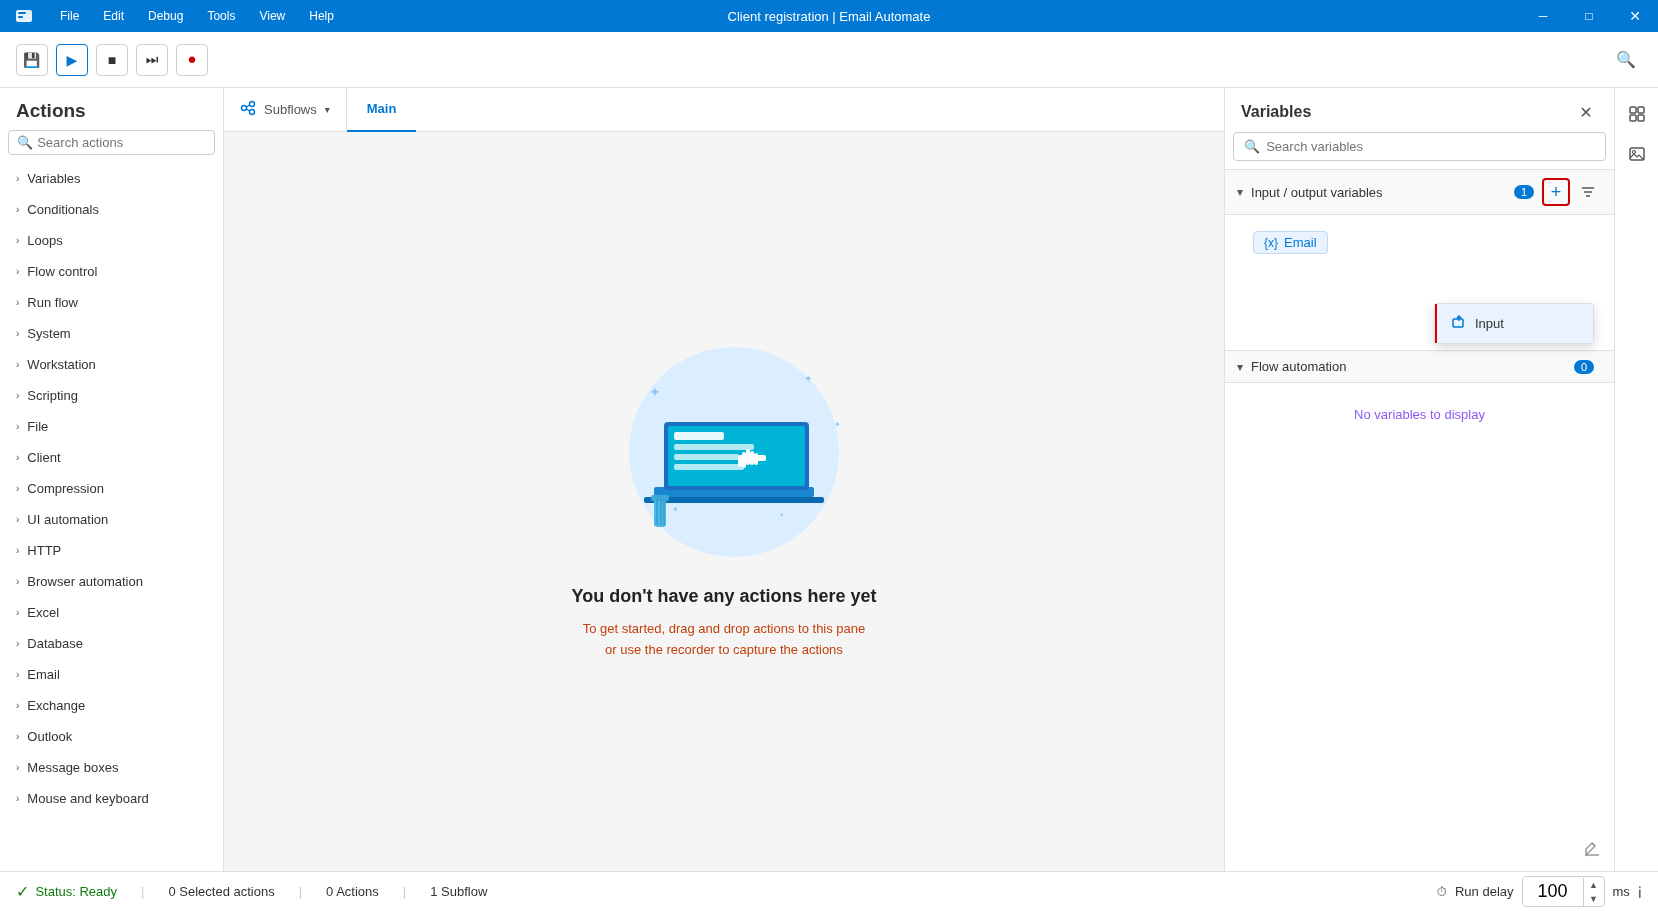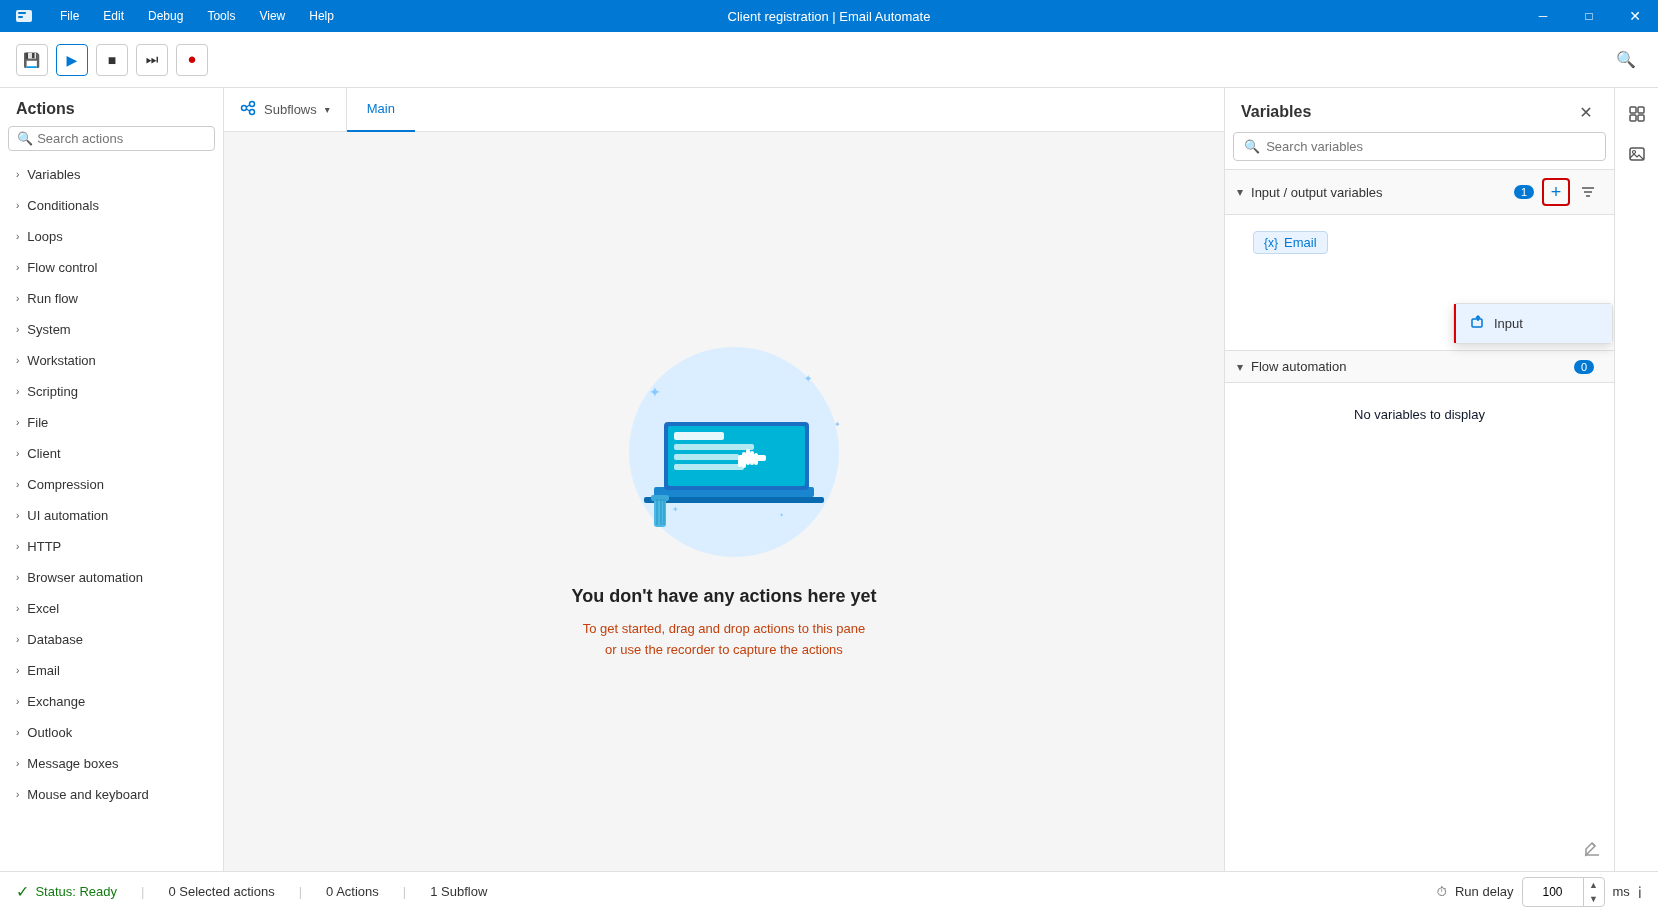--- a/index.html
+++ b/index.html
@@ -107,21 +107,21 @@
     .actions-panel {
       width: 224px;
       background: white;
       border-right: 1px solid #e0e0e0;
       display: flex;
       flex-direction: column;
       overflow: hidden;
     }
     .actions-header {
       padding: 12px 16px 8px;
-      font-size: 16px;
+      font-size: 19px;
       font-weight: 600;
       color: #333;
     }
     .actions-search {
       margin: 0 8px 8px;
       display: flex;
       align-items: center;
       border: 1px solid #ccc;
       border-radius: 4px;
       padding: 4px 8px;
@@ -181,21 +181,21 @@
     }
     .tab-main {
       display: flex;
       align-items: center;
       padding: 0 20px;
       height: 44px;
       cursor: pointer;
       font-size: 13px;
       color: #0078d4;
       border-bottom: 2px solid #0078d4;
-      font-weight: 400;
+      font-weight: 700;
     }
 
     
     .canvas-area {
       flex: 1;
       display: flex;
       flex-direction: column;
       align-items: center;
       justify-content: center;
       background: #f5f5f5;
@@ -310,21 +310,21 @@
       justify-content: center;
       cursor: pointer;
       color: #555;
       font-size: 14px;
     }
 
     
     .var-dropdown {
       position: absolute;
       top: 215px;
-      right: 1px;
+      right: 20px;
       width: 160px;
       background: white;
       border: 1px solid #ddd;
       border-radius: 4px;
       box-shadow: 0 4px 12px rgba(0,0,0,0.15);
       z-index: 100;
     }
     .var-dropdown-item {
       display: flex;
       align-items: center;
@@ -350,21 +350,21 @@
       gap: 6px;
     }
 
     
     .var-flow-section {
       background: #f9f9f9;
     }
     .var-empty {
       padding: 24px 16px;
       text-align: center;
-      color: #0f172a;
+      color: #8b5cf6;
       font-size: 13px;
       background: white;
       margin: 0;
     }
 
     
     .icon-bar {
       width: 44px;
       background: white;
       border-left: 1px solid #e0e0e0;
@@ -417,21 +417,21 @@
       align-items: center;
       border: 1px solid #ccc;
       border-radius: 4px;
       overflow: hidden;
     }
     .run-delay-input {
       width: 60px;
       text-align: center;
       border: none;
       outline: none;
-      font-size: 12px;
+      font-size: 18px;
       padding: 4px 6px;
     }
     .run-delay-spinners {
       display: flex;
       flex-direction: column;
       border-left: 1px solid #ccc;
     }
     .run-delay-spinner {
       width: 20px;
       height: 14px;

